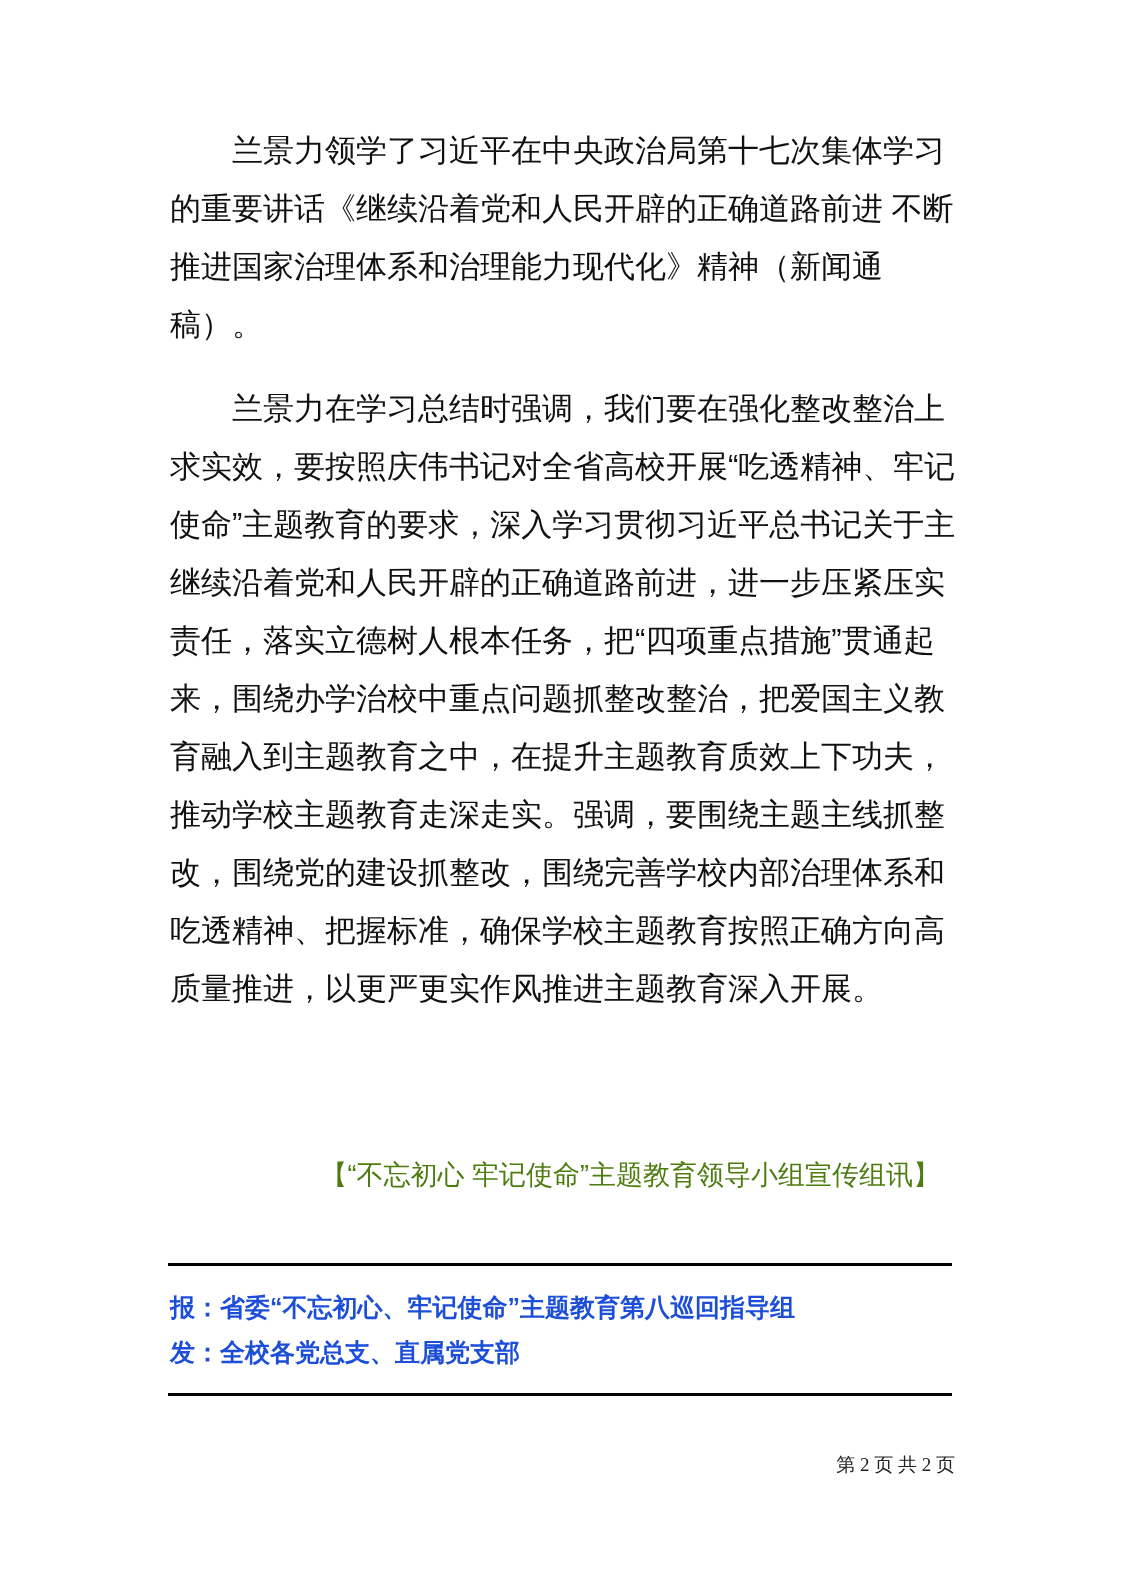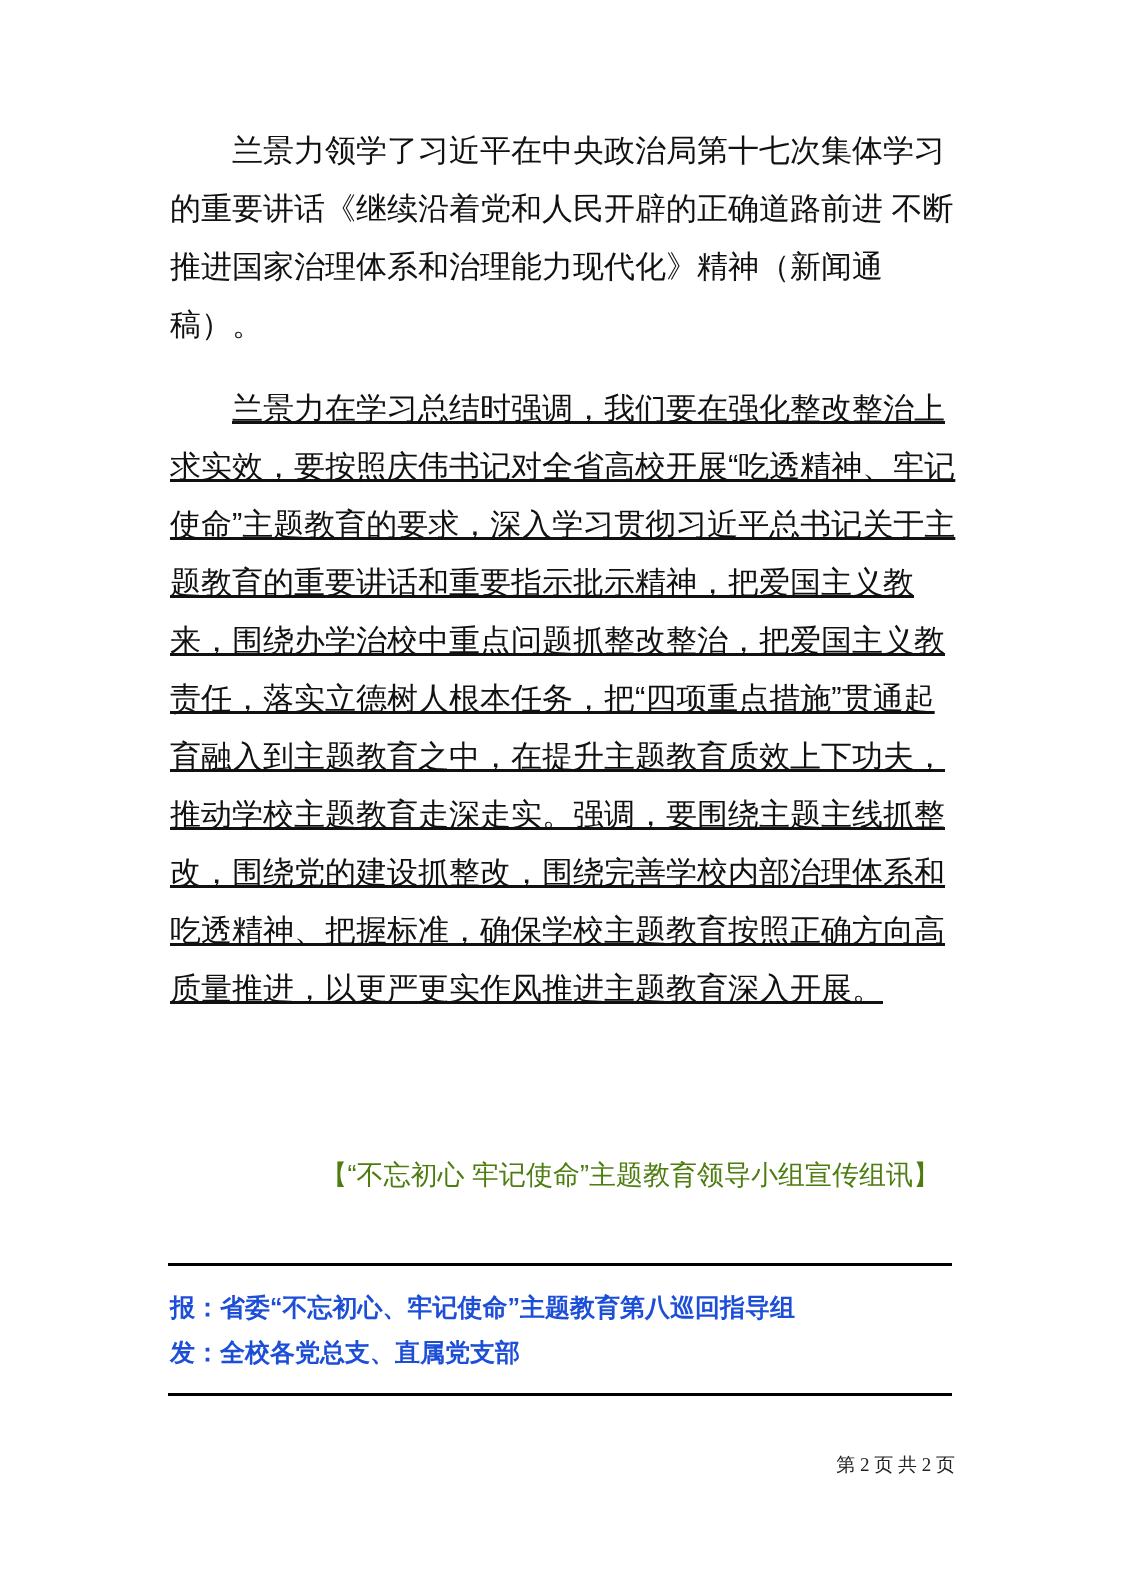--- a/index.html
+++ b/index.html
@@ -17,21 +17,21 @@
     overflow: hidden;
   }
   .body-block {
     position: absolute;
     left: 170px;
     width: 790px;
     font-size: 31px;
     color: #111111;
   }
   .para1 { top: 122px; }
-  .para2 { top: 380px; text-decoration: underline; }
+  .para2 { top: 380px; }
   .text-line {
     height: 58px;
     line-height: 58px;
     white-space: nowrap;
   }
   .indent { padding-left: 62px; }
   .byline {
     position: absolute;
     top: 1146px;
     left: 170px;
@@ -89,23 +89,23 @@
     <div class="text-line indent">兰景力领学了习近平在中央政治局第十七次集体学习</div>
     <div class="text-line">的重要讲话《继续沿着党和人民开辟的正确道路前进 不断</div>
     <div class="text-line">推进国家治理体系和治理能力现代化》精神（新闻通</div>
     <div class="text-line">稿）。</div>
   </div>
 
   <div class="body-block para2">
     <div class="text-line indent">兰景力在学习总结时强调，我们要在强化整改整治上</div>
     <div class="text-line">求实效，要按照庆伟书记对全省高校开展“吃透精神、牢记</div>
     <div class="text-line">使命”主题教育的要求，深入学习贯彻习近平总书记关于主</div>
-    <div class="text-line">题教育的重要讲话和重要指示批示精神，把爱国主义教</div>
+    <div class="text-line">继续沿着党和人民开辟的正确道路前进，进一步压紧压实</div>
+    <div class="text-line">责任，落实立德树人根本任务，把“四项重点措施”贯通起</div>
     <div class="text-line">来，围绕办学治校中重点问题抓整改整治，把爱国主义教</div>
-    <div class="text-line">责任，落实立德树人根本任务，把“四项重点措施”贯通起</div>
     <div class="text-line">育融入到主题教育之中，在提升主题教育质效上下功夫，</div>
     <div class="text-line">推动学校主题教育走深走实。强调，要围绕主题主线抓整</div>
     <div class="text-line">改，围绕党的建设抓整改，围绕完善学校内部治理体系和</div>
     <div class="text-line">吃透精神、把握标准，确保学校主题教育按照正确方向高</div>
     <div class="text-line">质量推进，以更严更实作风推进主题教育深入开展。</div>
   </div>
 
   <div class="byline">【“不忘初心 牢记使命”主题教育领导小组宣传组讯】</div>
 
   <div class="rule rule-top"></div>

